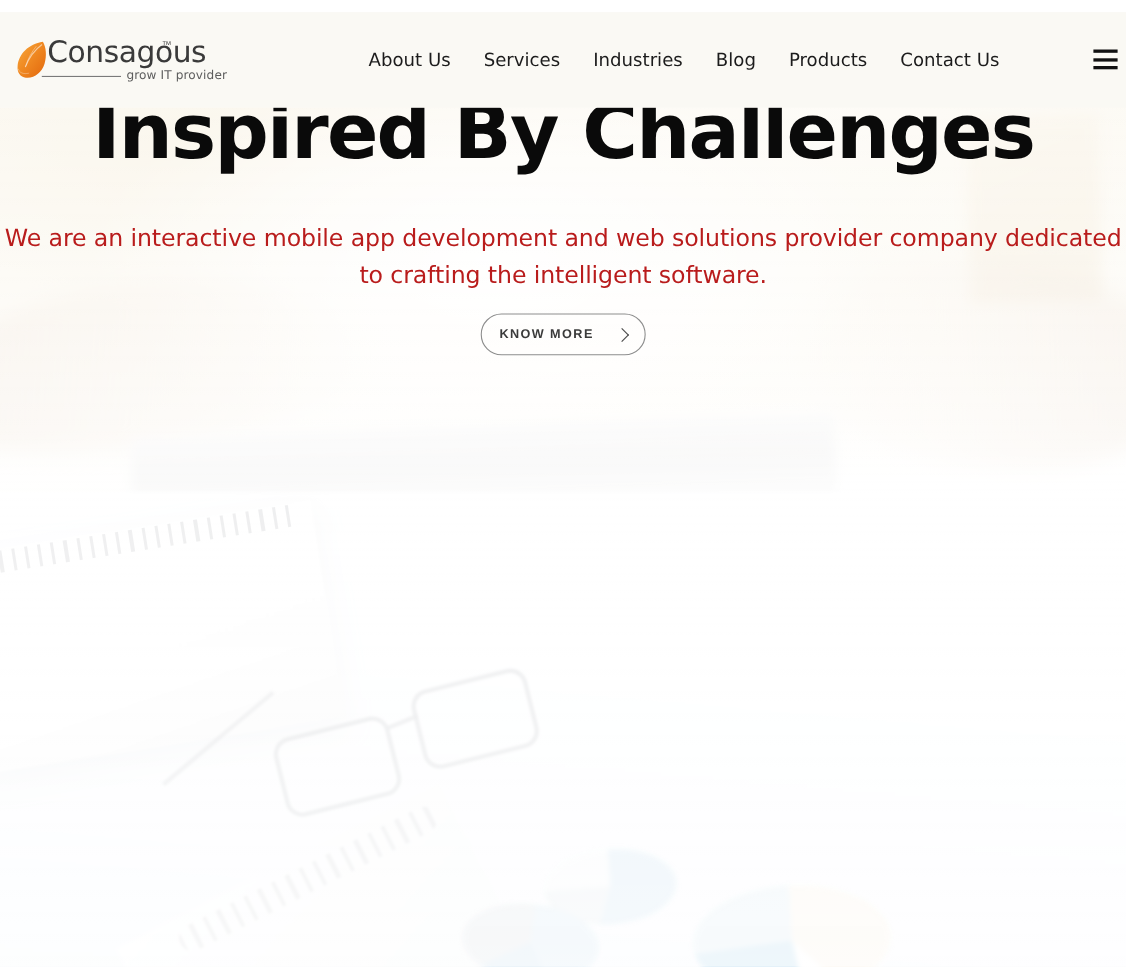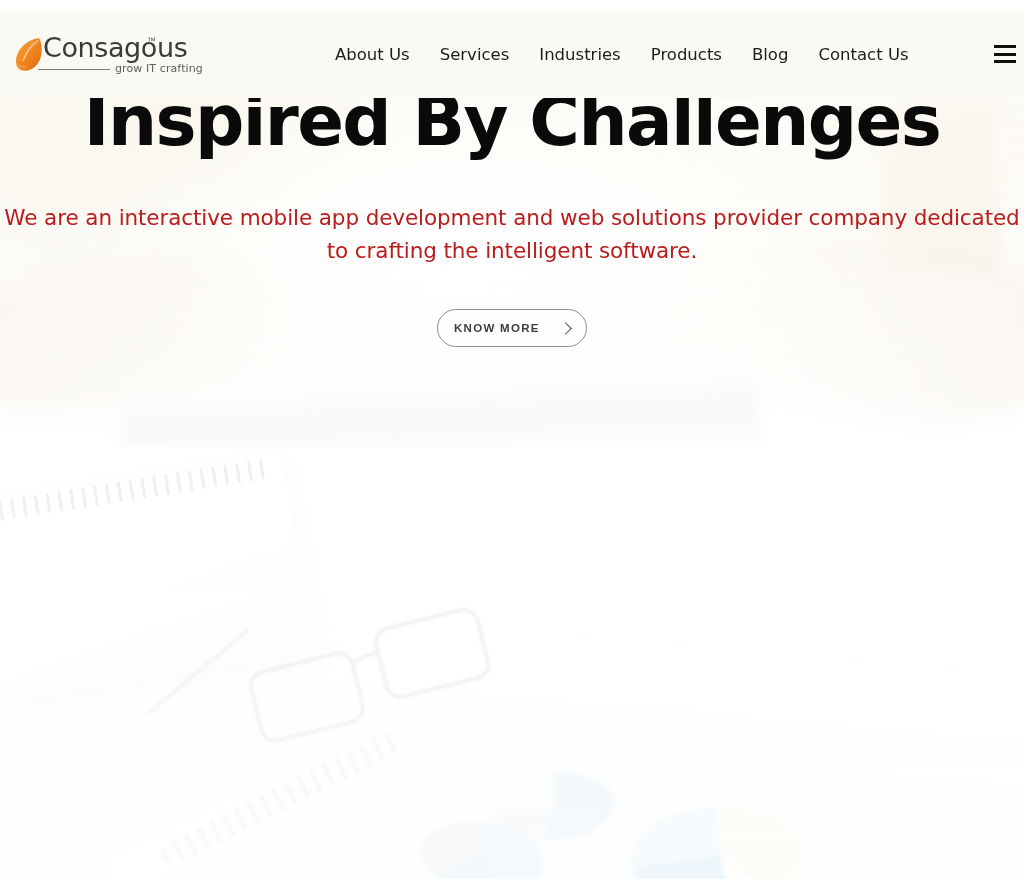--- a/index.html
+++ b/index.html
@@ -185,21 +185,21 @@
     color:#0a0a0a; line-height:1; white-space:nowrap;
     text-align:center;
   }
   .hero-sub{
     margin-top:46px; width:1020px;
     font-family:"DejaVu Sans", sans-serif;
     font-size:21.5px; font-weight:400; color:#b91c1c;
     line-height:1.52; text-align:center; letter-spacing:-0.1px;
   }
   .hero-cta{
-    margin-top:42px;
+    margin-top:18px;
     display:inline-flex; align-items:center; justify-content:space-between;
     width:150px; height:38px; padding:0 16px;
     border:1px solid #8d8d8d; border-radius:19px;
     background:transparent; cursor:pointer;
     font-family:"Liberation Sans", sans-serif;
     font-size:11.5px; font-weight:700; letter-spacing:1.3px; color:#3b3b3b;
   }
   .hero-cta .chev{ display:inline-block; width:9px; height:9px;
     border-right:1.6px solid #4a4a4a; border-bottom:1.6px solid #4a4a4a;
     transform:rotate(-45deg); margin-left:8px; }
@@ -221,29 +221,29 @@
           </linearGradient>
         </defs>
         <path d="M25 2 C12 4 3 13 2 24 C1.4 30 4.5 34 9.5 34.6 C17 35.5 24 30 26.5 22 C28.6 15 28 7 25 2 Z" fill="url(#lg)"></path>
         <path d="M24.2 4.5 C18 9 12.5 16 9 25" stroke="#ffffff" stroke-opacity="0.55" stroke-width="1.1" fill="none"></path>
         <path d="M19 6 C15 11 11.5 17 9.2 24.5" stroke="#ffffff" stroke-opacity="0.35" stroke-width="0.9" fill="none"></path>
         <path d="M12.5 30.5 C7 31.8 3.4 30 2.6 26.5" stroke="#ffffff" stroke-opacity="0.3" stroke-width="0.9" fill="none"></path>
       </svg>
       <span class="brand-word">Consagous</span>
       <span class="brand-tm">™</span>
       <span class="brand-rule"></span>
-      <span class="brand-tag">grow IT crafting</span>
+      <span class="brand-tag">grow IT provider</span>
     </a>
 
     <nav class="main-nav">
       <a class="nav-link" href="#">About Us</a>
       <a class="nav-link" href="#">Services</a>
       <a class="nav-link" href="#">Industries</a>
+      <a class="nav-link" href="#">Blog</a>
       <a class="nav-link" href="#">Products</a>
-      <a class="nav-link" href="#">Blog</a>
       <a class="nav-link" href="#">Contact Us</a>
     </nav>
 
     <div class="hamburger">
       <span></span>
       <span></span>
       <span></span>
     </div>
   </header>
 

